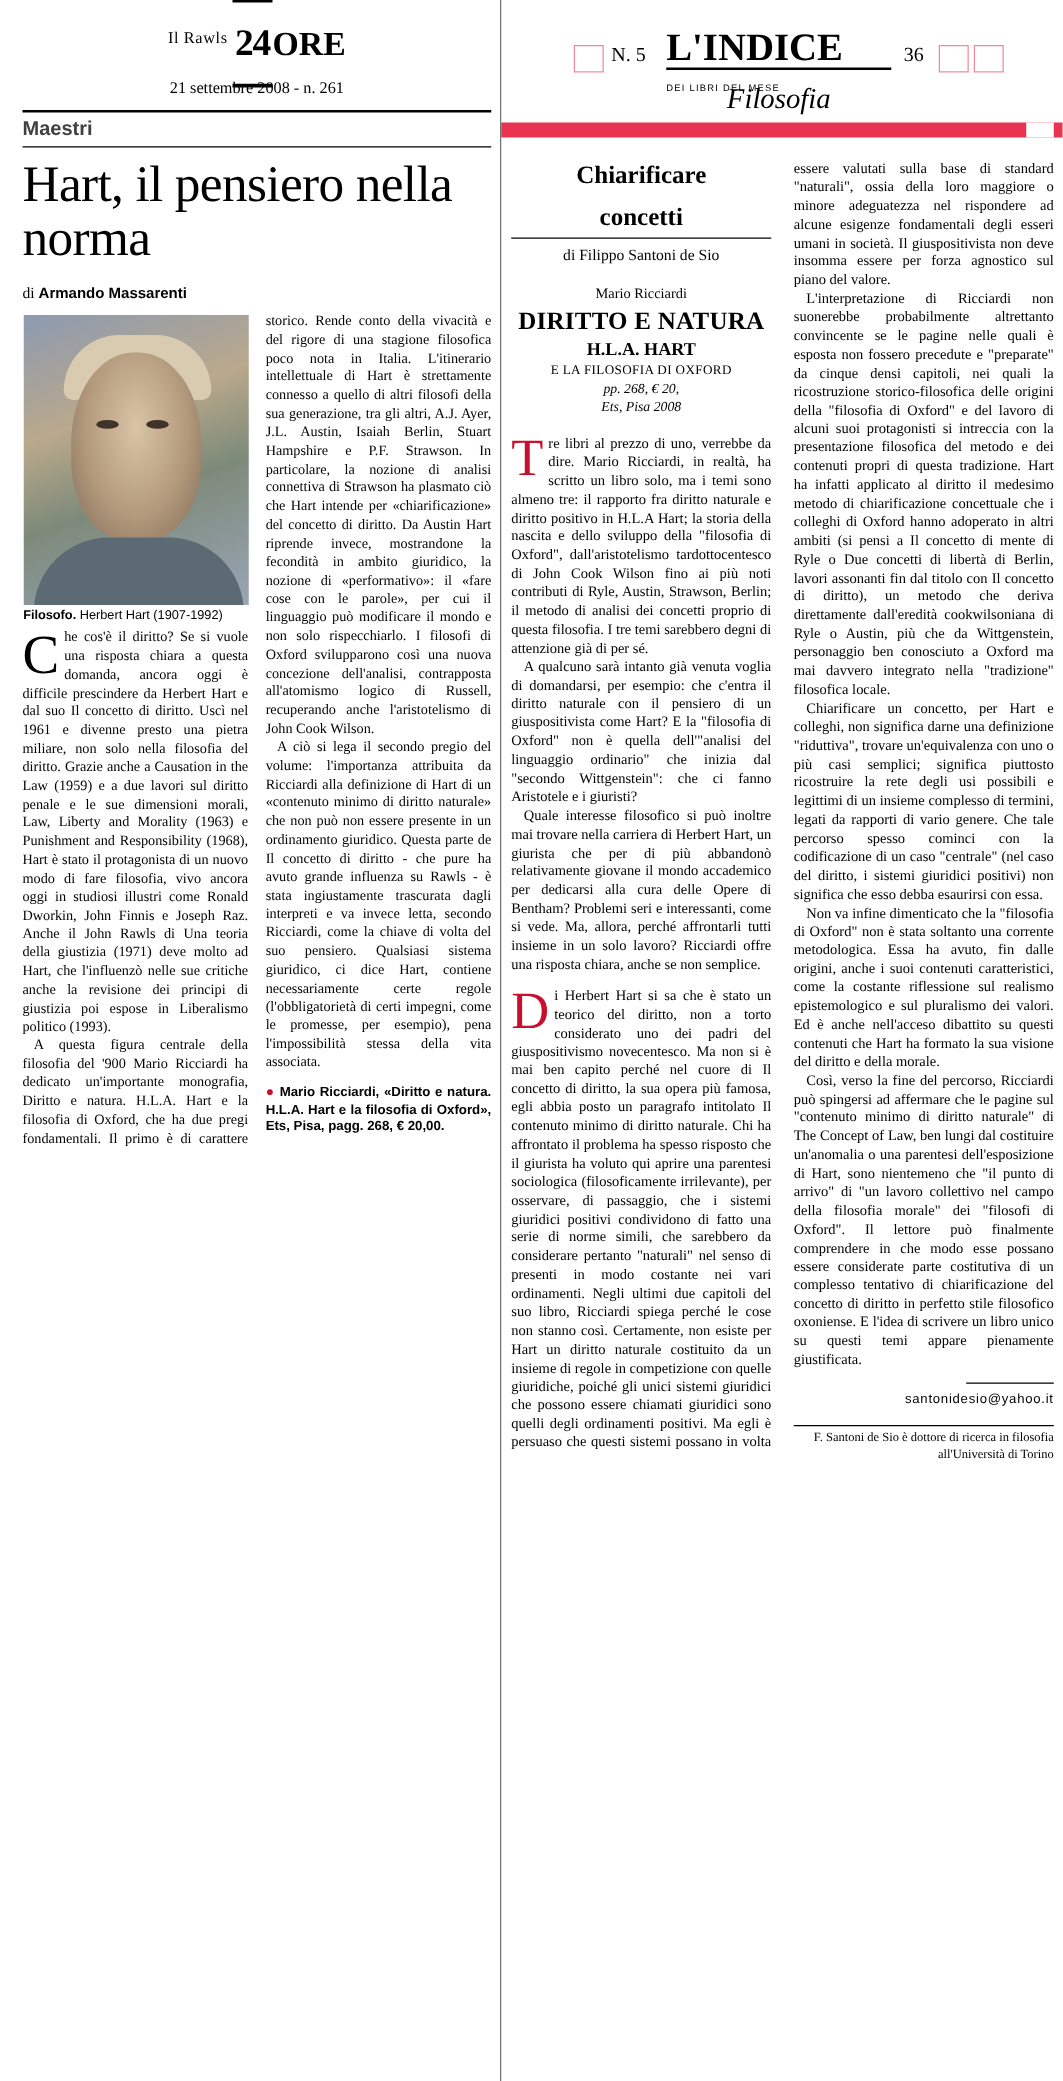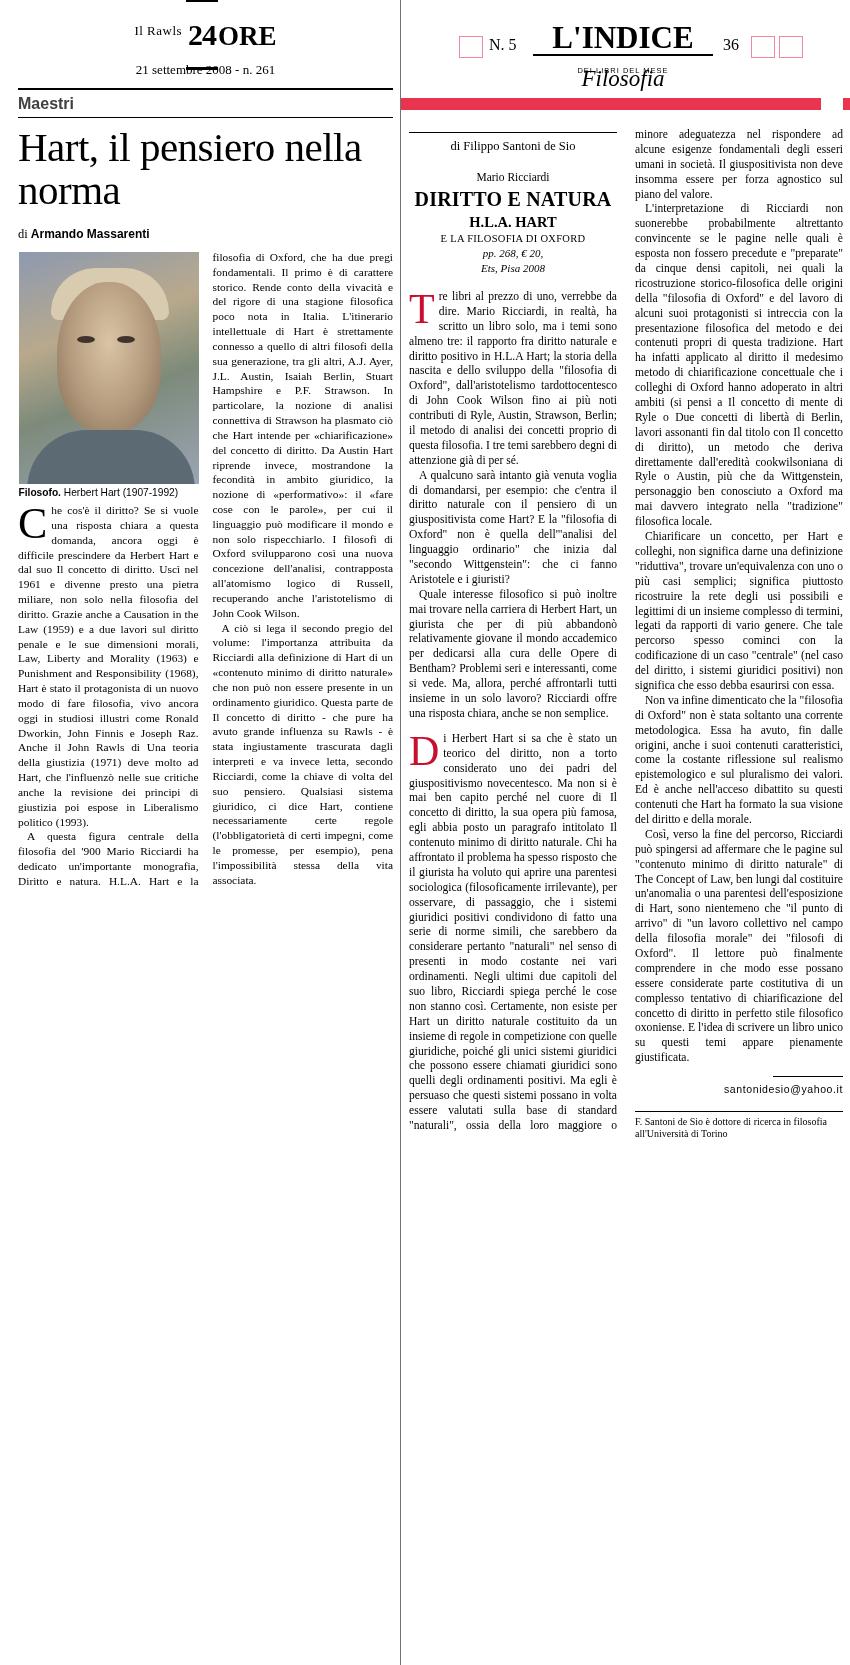--- a/index.html
+++ b/index.html
@@ -204,21 +204,21 @@
   }
   .pagenum {
     position: absolute;
     left: 322px; top: 36px;
     font-size: 16px;
     font-family: "Liberation Serif", serif;
   }
   .indice-logo {
     position: absolute;
     left: 132px; top: 22px;
-    text-align: center;
+    text-align: left;
     width: 180px;
   }
   .indice-logo .main {
     font-family: "Liberation Serif", serif;
     font-weight: bold;
     font-size: 31px;
     letter-spacing: 0px;
     line-height: 1;
     border-bottom: 2px solid #000;
     padding-bottom: 1px;
@@ -311,21 +311,21 @@
     width: 70px;
     margin: 10px 0 6px auto;
   }
   .email {
     text-align: right;
     font-family: "Liberation Sans", sans-serif;
     font-size: 10.5px;
     letter-spacing: 0.6px;
   }
   .footnote {
-    text-align: left;
+    text-align: right;
     font-size: 10px;
     line-height: 1.25;
     margin-top: 14px;
     border-top: 1px solid #000;
     padding-top: 4px;
   }
 </style>
 </head>
 <body>
 
@@ -362,20 +362,23 @@
         </div>
         <div class="photo-caption">
           <b>Filosofo.</b><span> Herbert Hart (1907-1992)</span>
         </div>
       </div>
 
       <p class="first"><span class="dropcap">C</span><span>he cos'è il diritto? Se si vuole una risposta chiara a questa domanda, ancora oggi è difficile prescindere da Herbert Hart e dal suo Il concetto di diritto. Uscì nel 1961 e divenne presto una pietra miliare, non solo nella filosofia del diritto. Grazie anche a Causation in the Law (1959) e a due lavori sul diritto penale e le sue dimensioni morali, Law, Liberty and Morality (1963) e Punishment and Responsibility (1968), Hart è stato il protagonista di un nuovo modo di fare filosofia, vivo ancora oggi in studiosi illustri come Ronald Dworkin, John Finnis e Joseph Raz. Anche il John Rawls di Una teoria della giustizia (1971) deve molto ad Hart, che l'influenzò nelle sue critiche anche la revisione dei principi di giustizia poi espose in Liberalismo politico (1993).</span></p>
       <p>A questa figura centrale della filosofia del '900 Mario Ricciardi ha dedicato un'importante monografia, Diritto e natura. H.L.A. Hart e la filosofia di Oxford, che ha due pregi fondamentali. Il primo è di carattere storico. Rende conto della vivacità e del rigore di una stagione filosofica poco nota in Italia. L'itinerario intellettuale di Hart è strettamente connesso a quello di altri filosofi della sua generazione, tra gli altri, A.J. Ayer, J.L. Austin, Isaiah Berlin, Stuart Hampshire e P.F. Strawson. In particolare, la nozione di analisi connettiva di Strawson ha plasmato ciò che Hart intende per «chiarificazione» del concetto di diritto. Da Austin Hart riprende invece, mostrandone la fecondità in ambito giuridico, la nozione di «performativo»: il «fare cose con le parole», per cui il linguaggio può modificare il mondo e non solo rispecchiarlo. I filosofi di Oxford svilupparono così una nuova concezione dell'analisi, contrapposta all'atomismo logico di Russell, recuperando anche l'aristotelismo di John Cook Wilson.</p>
       <p>A ciò si lega il secondo pregio del volume: l'importanza attribuita da Ricciardi alla definizione di Hart di un «contenuto minimo di diritto naturale» che non può non essere presente in un ordinamento giuridico. Questa parte de Il concetto di diritto - che pure ha avuto grande influenza su Rawls - è stata ingiustamente trascurata dagli interpreti e va invece letta, secondo Ricciardi, come la chiave di volta del suo pensiero. Qualsiasi sistema giuridico, ci dice Hart, contiene necessariamente certe regole (l'obbligatorietà di certi impegni, come le promesse, per esempio), pena l'impossibilità stessa della vita associata.</p>
 
+      <div class="book-note">
+        <span class="bullet-red">●</span> <b>Mario Ricciardi, «Diritto e natura. H.L.A. Hart e la filosofia di Oxford», Ets, Pisa, pagg. 268, € 20,00.</b>
+      </div>
     </div>
   </div>
 
   <div class="right-page">
 
     <div class="indice-head">
       <div class="sq sq1"></div>
       <div class="sq sq2"></div>
       <div class="sq sq3"></div>
       <div class="n5">N. 5</div>
@@ -385,20 +388,24 @@
         <div class="sub">DEI LIBRI DEL MESE</div>
       </div>
       <div class="filosofia">Filosofia</div>
     </div>
     <div class="redbar">
         <div class="nick"></div>
       </div>
 
     <div class="indice-body">
 
+      <div class="art-title">
+        <span>Chiarificare</span>
+        <span class="line2">concetti</span>
+      </div>
       <div class="art-rule"></div>
       <div class="art-author">di Filippo Santoni de Sio</div>
 
       <div class="bookref">
         <div class="auth">Mario Ricciardi</div>
         <div class="t1">DIRITTO E NATURA</div>
         <div class="t2">H.L.A. HART</div>
         <div class="t3">E LA FILOSOFIA DI OXFORD</div>
         <div class="pub">pp. 268, € 20,</div>
         <div class="pub">Ets, Pisa 2008</div>

